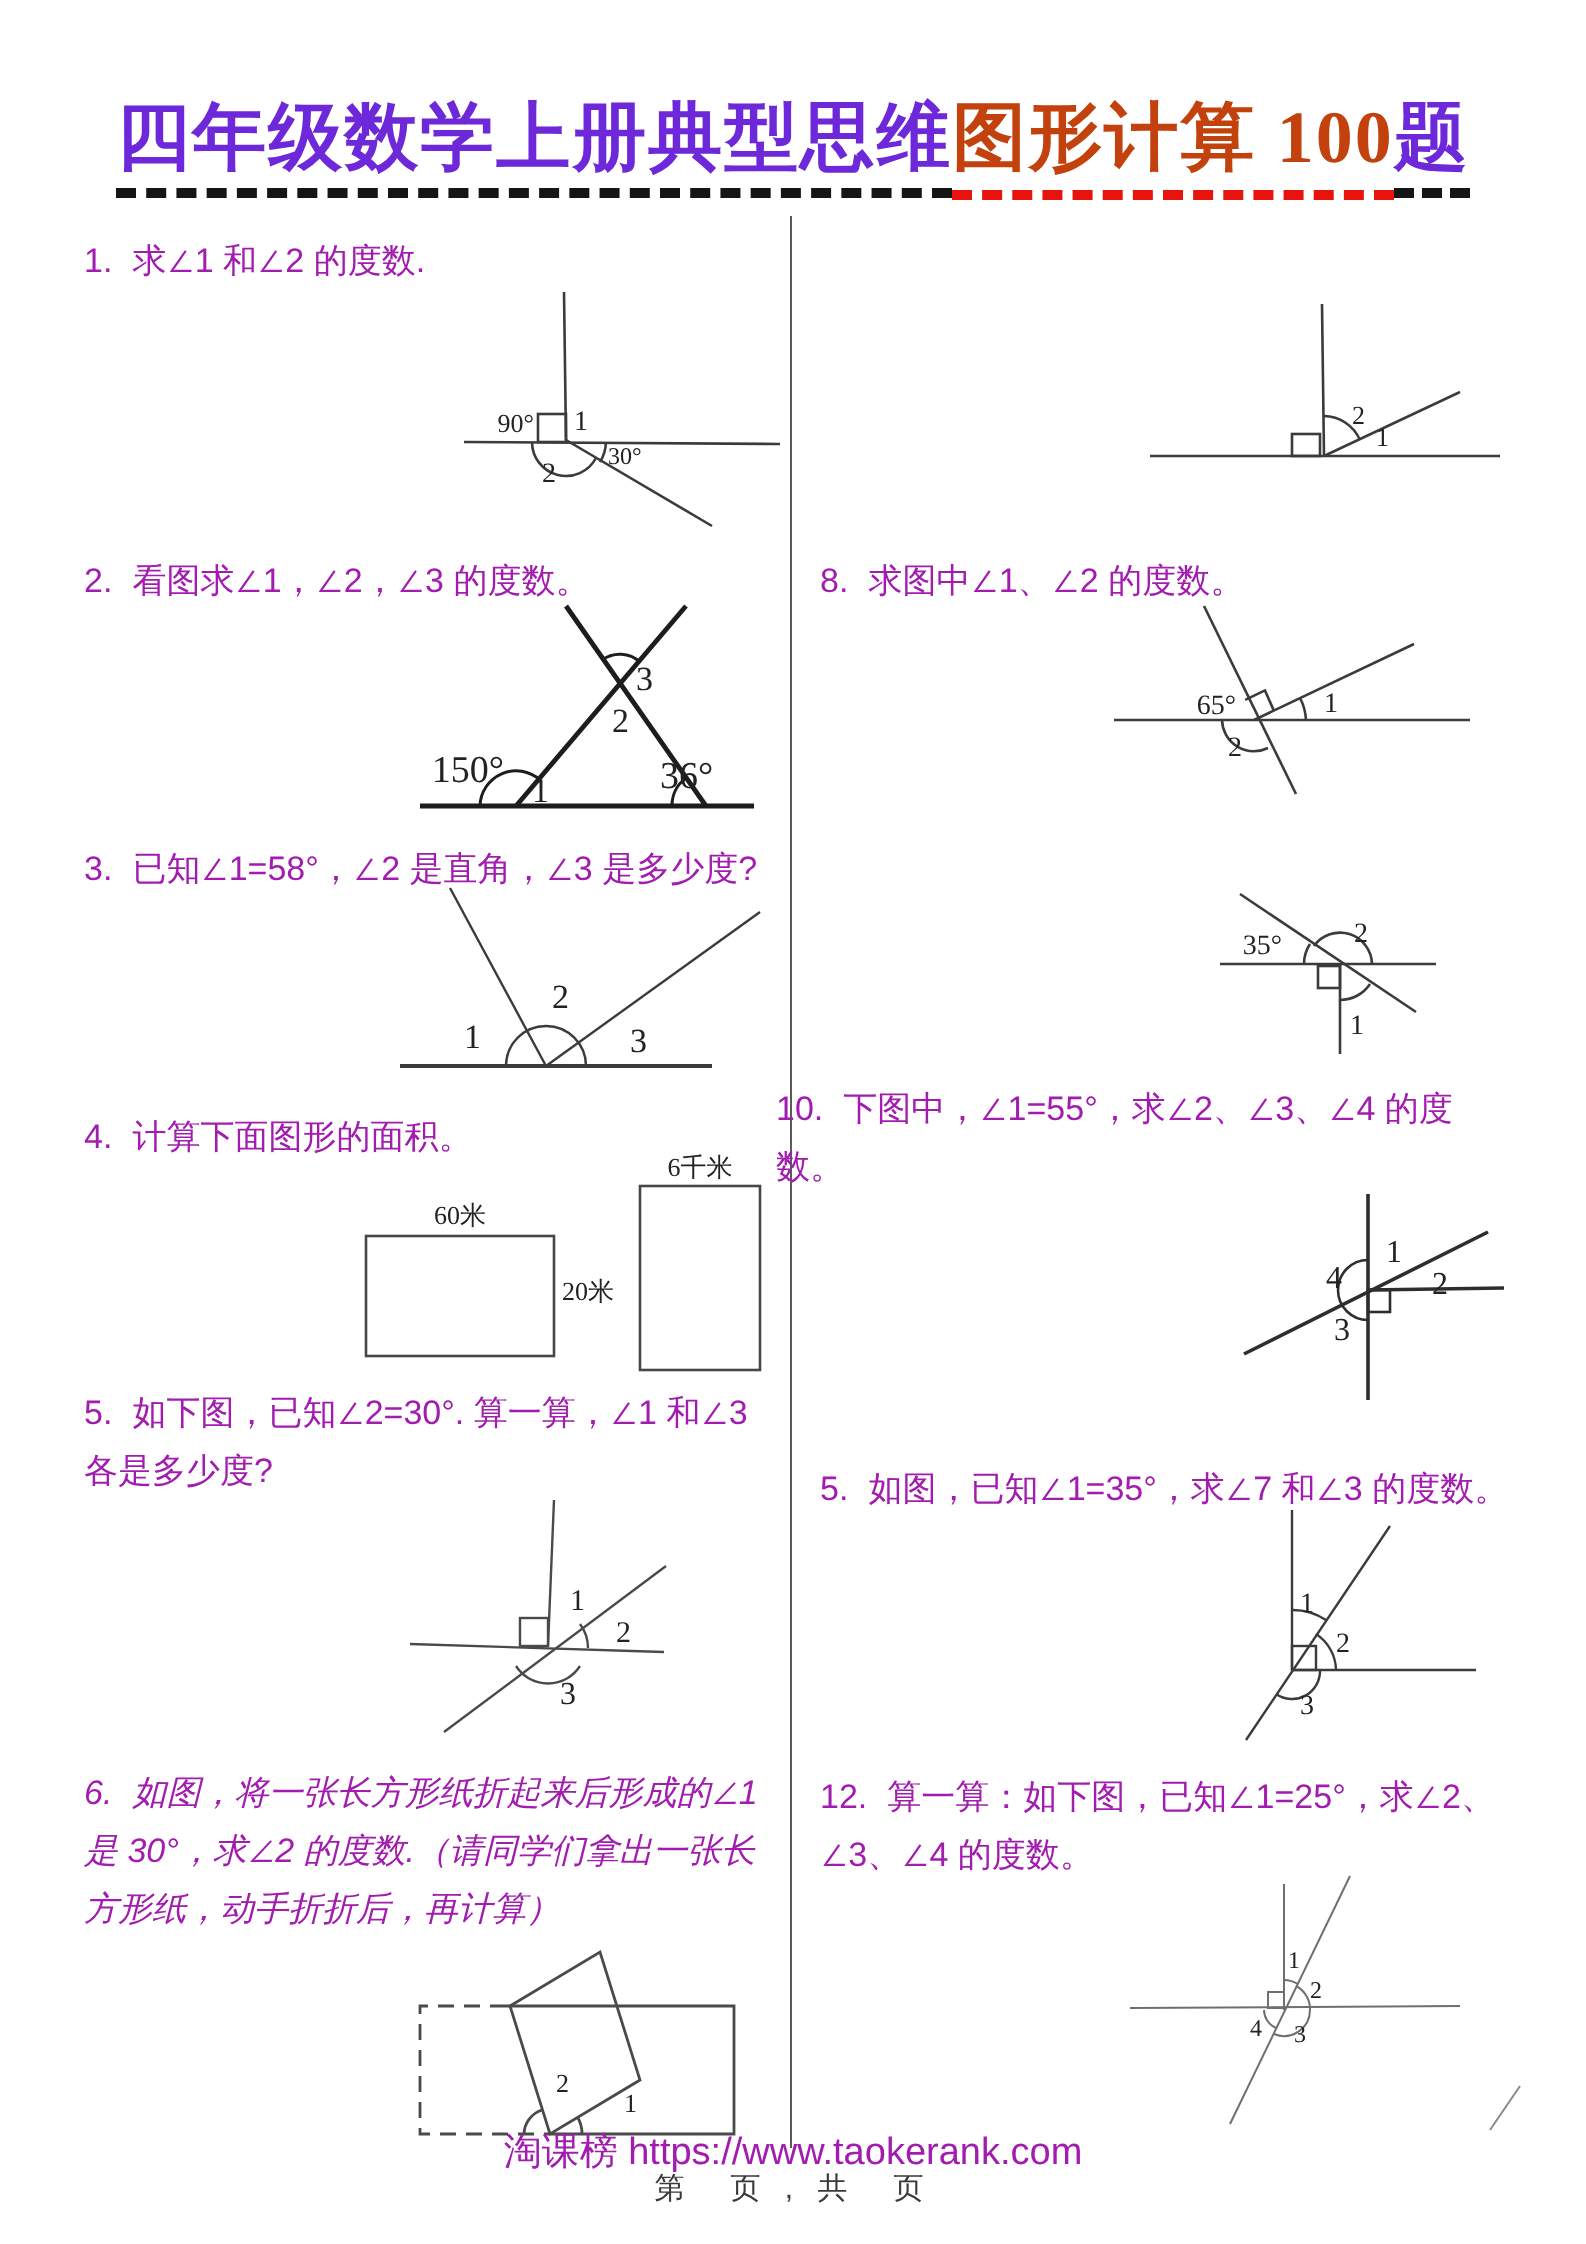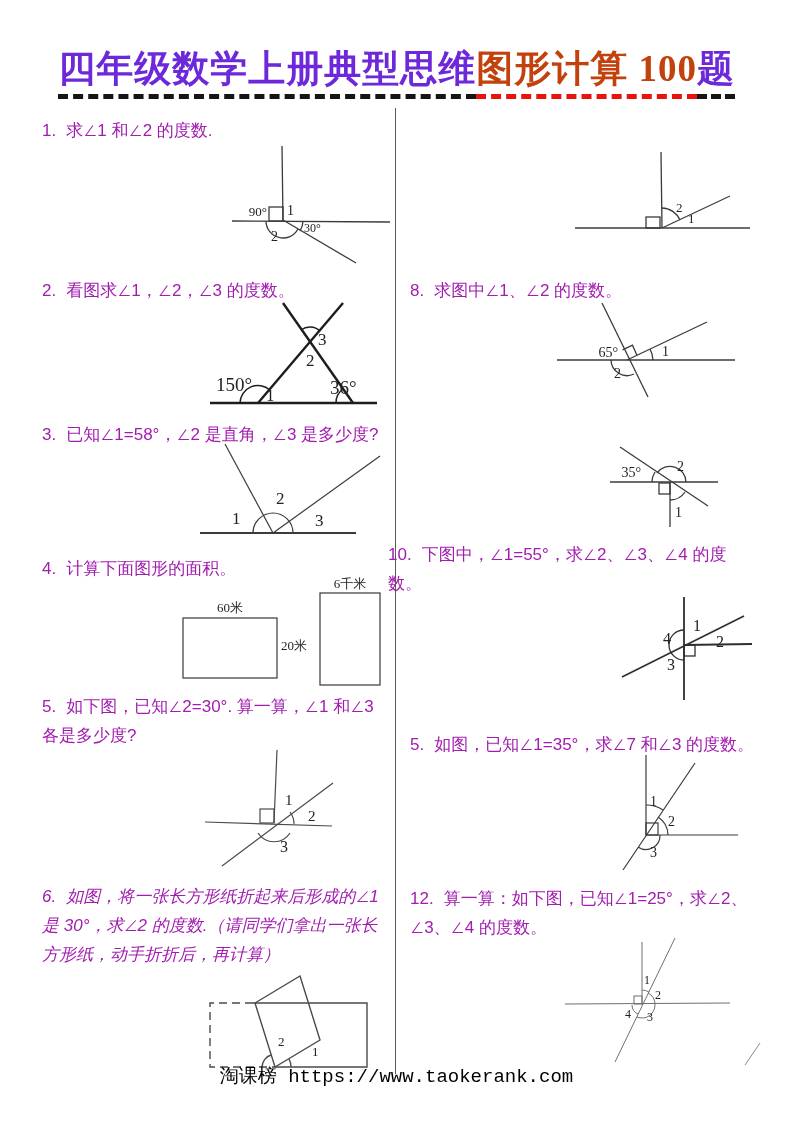--- a/index.html
+++ b/index.html
@@ -8,21 +8,21 @@
   .title{position:absolute;top:44px;left:0;right:0;text-align:center;
          font-size:37px;font-weight:900;letter-spacing:1px;white-space:nowrap;}
   .t-black{color:#6d28d9;border-bottom:5px dashed #151515;padding-bottom:5px;}
   .t-red{color:#c2410c;border-bottom:5px dashed #e8130c;padding-bottom:5px;font-family:Liberation Serif, serif;}
   .divider{position:absolute;left:395px;top:108px;width:1px;height:966px;background:#5a5a5a;}
   .ptext{position:absolute;font-size:17px;line-height:29px;color:#a21caf;margin:0;}
   .pnum{margin-right:10px;}
   .diagram{position:absolute;}
   .diagram text{font-family:"Liberation Serif", serif;fill:#222;}
   .watermark{position:absolute;top:1063px;left:0;right:0;text-align:center;
-             font-size:19px;color:#000000;font-family:Liberation Mono, monospace;}
+             font-size:19px;color:#a21caf;}
   .pageinfo{position:absolute;top:1085px;left:0;right:0;text-align:center;
             font-size:15px;color:#3a3a3a;letter-spacing:4px;}
 </style>
 </head>
 <body>
 
 <div class="page">
 
   <div class="title"><span class="t-black">四年级数学上册典型思维</span><span class="t-red">图形计算 100</span><span class="t-black">题</span></div>
 
@@ -201,14 +201,15 @@
       <path d="M632,1005 A10,10 0 0 0 638,1014"></path>
       <path d="M745,1065 L760,1043" stroke="#8a8a8a"></path>
     </g>
     <text x="644" y="984" font-size="12" fill="#555">1</text>
     <text x="655" y="999" font-size="12" fill="#555">2</text>
     <text x="647" y="1021" font-size="12" fill="#555">3</text>
     <text x="625" y="1018" font-size="12" fill="#555">4</text>
   </svg>
 
   <div class="watermark">淘课榜 https://www.taokerank.com</div>
+  <div class="pageinfo">第　页 , 共　页</div>
 
 </div>
 
 </body></html>

